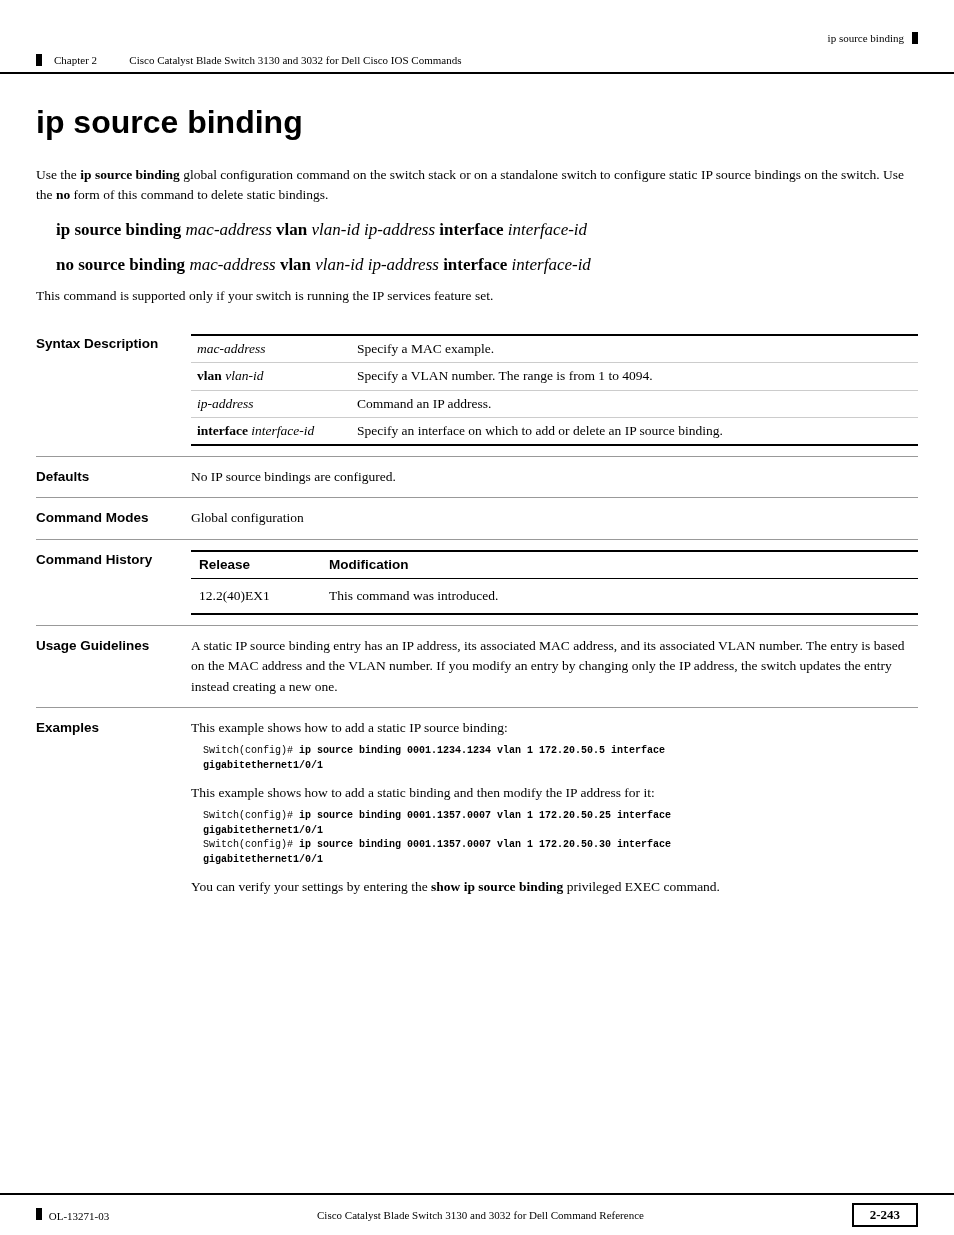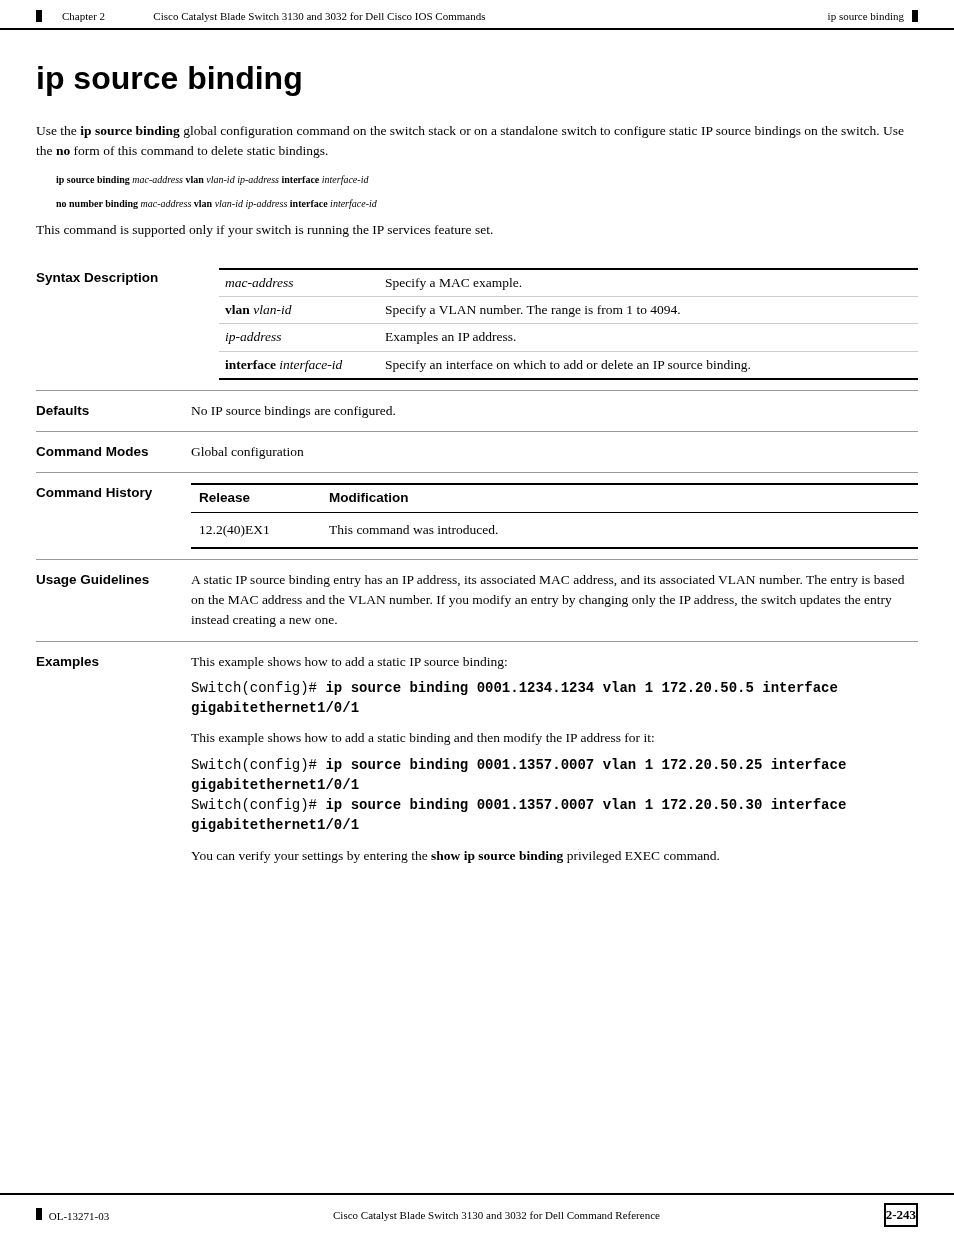--- a/index.html
+++ b/index.html
@@ -18,21 +18,22 @@
       display: flex;
       justify-content: space-between;
       align-items: center;
       padding: 10px 36px 6px 36px;
       border-bottom: 2px solid #000;
       font-size: 11px;
     }
     .page-header-left {
       display: flex;
       align-items: center;
-      gap: 20px;
+      gap: 12px;
+      margin-top: 44px;
     }
     .header-rule-left {
       width: 6px;
       height: 12px;
       background: #000;
       display: inline-block;
     }
     .page-header-right {
       display: flex;
       align-items: center;
@@ -62,36 +63,35 @@
     
     .intro-section {
       margin-bottom: 18px;
     }
     .intro-section p {
       font-size: 13.5px;
       line-height: 1.5;
       margin-bottom: 10px;
     }
     .intro-section .cmd-line {
-      font-size: 10px;
+      font-size: 17px;
       margin: 8px 0 8px 20px;
       line-height: 1.6;
     }
 
     
     .doc-section {
       display: flex;
       margin-bottom: 0;
       border-top: 1px solid #999;
       padding-top: 10px;
       padding-bottom: 10px;
     }
     .doc-section:first-child {
       border-top: none;
-      gap: 28px;
     }
 
     .section-label {
       width: 155px;
       min-width: 155px;
       font-size: 13.5px;
       font-weight: bold;
       font-family: Arial, sans-serif;
       padding-right: 12px;
       padding-top: 2px;
@@ -163,40 +163,40 @@
       display: flex;
       justify-content: space-between;
       align-items: center;
       font-size: 11px;
       gap: 8px;
     }
     .footer-page-num {
       font-weight: bold;
       font-size: 13px;
       border: 2px solid #000;
-      padding: 2px 0;
+      padding: 2px 16px;
     }
     .footer-rule {
       width: 6px;
       height: 12px;
       background: #000;
       display: inline-block;
       margin-right: 4px;
     }
 
     
     .sections-wrapper {
       margin-top: 10px;
     }
 
     .examples-code {
       font-family: Courier New, monospace;
-      font-size: 14px;
+      font-size: 10px;
       line-height: 1.45;
-      margin: 6px 0 10px 0;
+      margin: 6px 0 10px 12px;
     }
   </style>
 </head>
 <body>
 
 <div class="page-header">
   <div class="page-header-left">
     <span class="header-rule-left"></span>
     <span>Chapter 2</span>
     &nbsp;&nbsp;&nbsp;
@@ -215,21 +215,21 @@
   <div class="intro-section">
     <p>
       Use the <strong>ip source binding</strong> global configuration command on the switch stack or on a standalone switch to configure static IP source bindings on the switch. Use the <strong>no</strong> form of this command to delete static bindings.
     </p>
 
     <p class="cmd-line">
       <strong>ip source binding</strong> <em>mac-address</em> <strong>vlan</strong> <em>vlan-id ip-address</em> <strong>interface</strong> <em>interface-id</em>
     </p>
 
     <p class="cmd-line">
-      <strong>no number binding</strong> <em>mac-address</em> <strong>vlan</strong> <em>vlan-id ip-address</em> <strong>interface</strong> <em>interface-id</em>
+      <strong>no source binding</strong> <em>mac-address</em> <strong>vlan</strong> <em>vlan-id ip-address</em> <strong>interface</strong> <em>interface-id</em>
     </p>
 
     <p>This command is supported only if your switch is running the IP services feature set.</p>
   </div>
 
   <div class="sections-wrapper">
 
     <div class="doc-section">
       <div class="section-label">Syntax Description</div>
       <div class="section-content">
@@ -238,21 +238,21 @@
             <tr>
               <td><em>mac-address</em></td>
               <td>Specify a MAC example.</td>
             </tr>
             <tr>
               <td><strong>vlan</strong> <em>vlan-id</em></td>
               <td>Specify a VLAN number. The range is from 1 to 4094.</td>
             </tr>
             <tr>
               <td><em>ip-address</em></td>
-              <td>Examples an IP address.</td>
+              <td>Command an IP address.</td>
             </tr>
             <tr>
               <td><strong>interface</strong> <em>interface-id</em></td>
               <td>Specify an interface on which to add or delete an IP source binding.</td>
             </tr>
           </tbody>
         </table>
       </div>
     </div>
 

